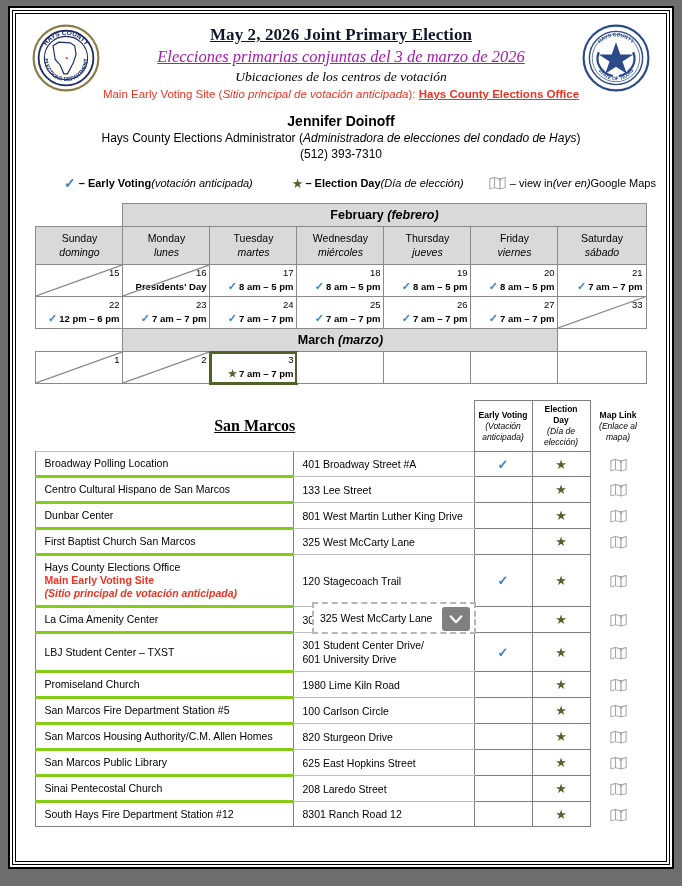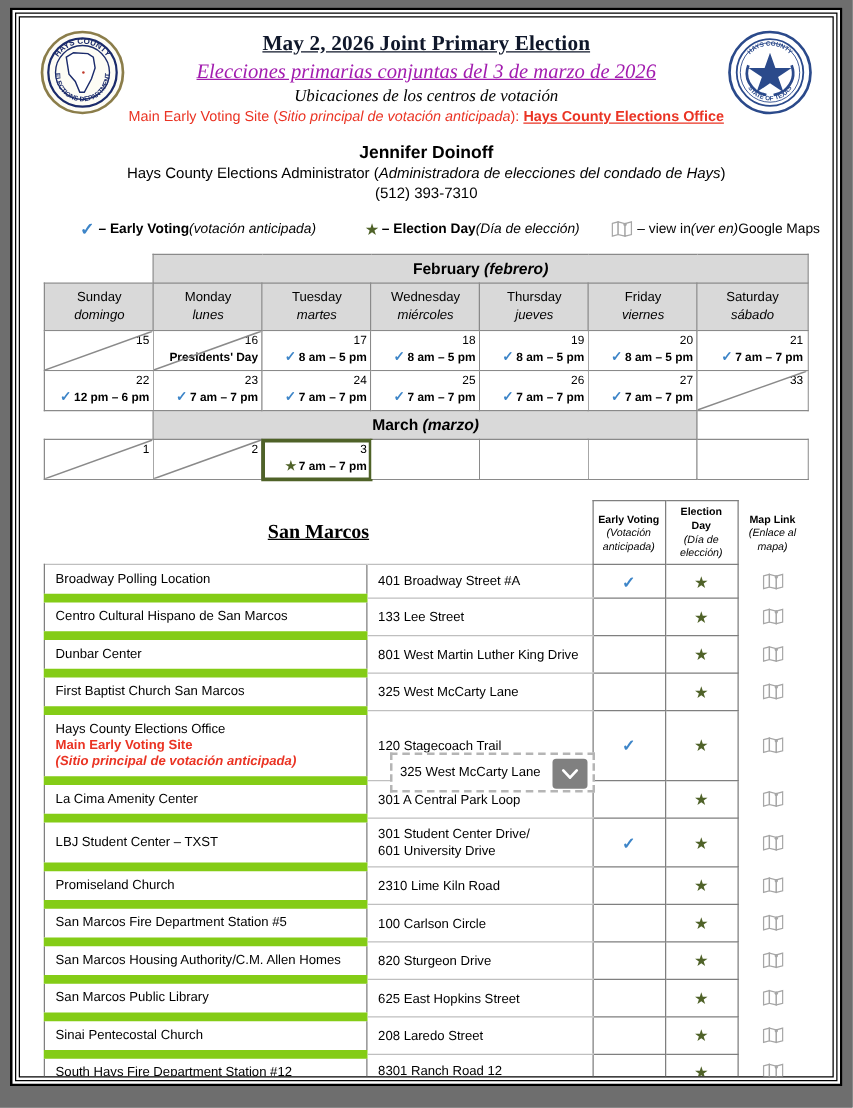--- a/index.html
+++ b/index.html
@@ -140,21 +140,21 @@
   .colhdr {
     border: 1px solid #7f7f7f;
     text-align: center; vertical-align: middle;
     font-size: 8.5px; font-weight: bold; line-height: 11px;
     padding: 3px 3px;
   }
   .colhdr.noborder { border: none; }
   .colhdr i { font-style: italic; font-weight: normal; display: block; }
   .loc td.name {
     border-top: 1px solid #bfbfbf;
-    border-bottom: 7px solid #84cc16;
+    border-bottom: 3px solid #84cc16;
     border-left: 1px solid #7f7f7f;
     font-size: 10.5px; padding: 5px 4px 5px 8px;
     line-height: 13px; vertical-align: middle;
   }
   .loc td.addr {
     border-top: 1px solid #bfbfbf;
     border-bottom: 1px solid #bfbfbf;
     border-left: 1px solid #7f7f7f;
     font-size: 10.5px; padding: 5px 4px 5px 8px;
     line-height: 14px; vertical-align: middle;
@@ -525,21 +525,21 @@
                 <td class="mark"><span class="cell-star">★</span></td>
                 <td class="maplink"><span class="mapicon"><svg viewBox="0 0 20 16" width="17" height="14">
                       <path d="M1 3 L6.5 1.5 L6.5 13.5 L1 15 Z" fill="#fff" stroke="#a6a6a6" stroke-width="1.2"></path>
                       <path d="M6.5 1.5 L13 3.2 L13 15 L6.5 13.5 Z" fill="#fff" stroke="#a6a6a6" stroke-width="1.2"></path>
                       <path d="M13 3.2 L19 1.5 L19 13.5 L13 15 Z" fill="#fff" stroke="#a6a6a6" stroke-width="1.2"></path>
                       <circle cx="13" cy="4" r="1.6" fill="#a6a6a6"></circle>
                     </svg></span></td>
               </tr>
               <tr>
                 <td class="name"><span>Promiseland Church</span></td>
-                <td class="addr"><span>2310 Lime Kiln Road</span></td>
+                <td class="addr"><span>1980 Lime Kiln Road</span></td>
                 <td class="mark"></td>
                 <td class="mark"><span class="cell-star">★</span></td>
                 <td class="maplink"><span class="mapicon"><svg viewBox="0 0 20 16" width="17" height="14">
                       <path d="M1 3 L6.5 1.5 L6.5 13.5 L1 15 Z" fill="#fff" stroke="#a6a6a6" stroke-width="1.2"></path>
                       <path d="M6.5 1.5 L13 3.2 L13 15 L6.5 13.5 Z" fill="#fff" stroke="#a6a6a6" stroke-width="1.2"></path>
                       <path d="M13 3.2 L19 1.5 L19 13.5 L13 15 Z" fill="#fff" stroke="#a6a6a6" stroke-width="1.2"></path>
                       <circle cx="13" cy="4" r="1.6" fill="#a6a6a6"></circle>
                     </svg></span></td>
               </tr>
               <tr>

